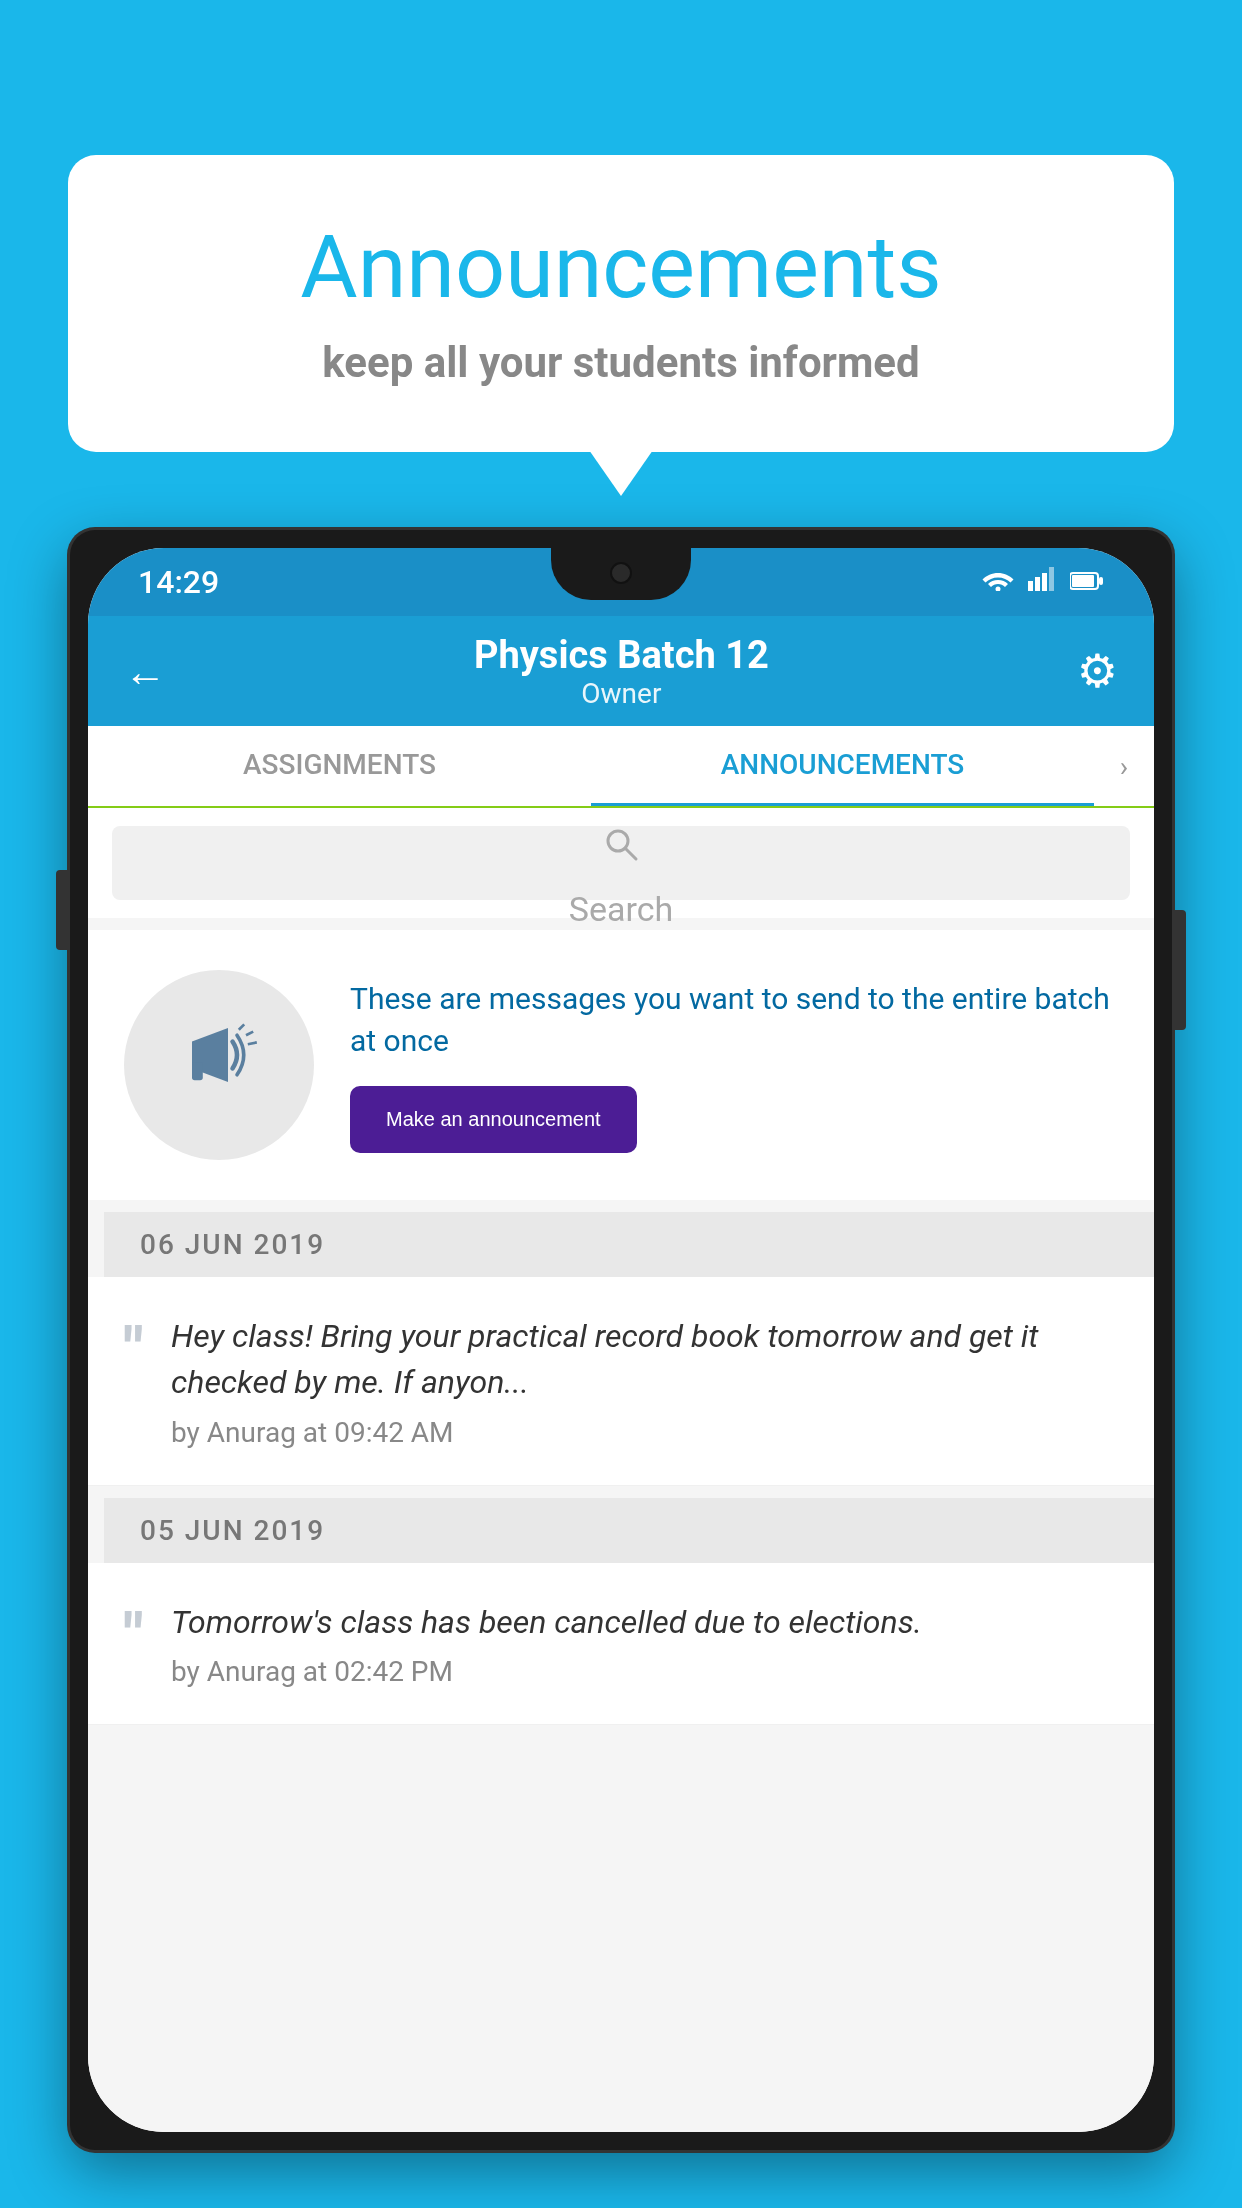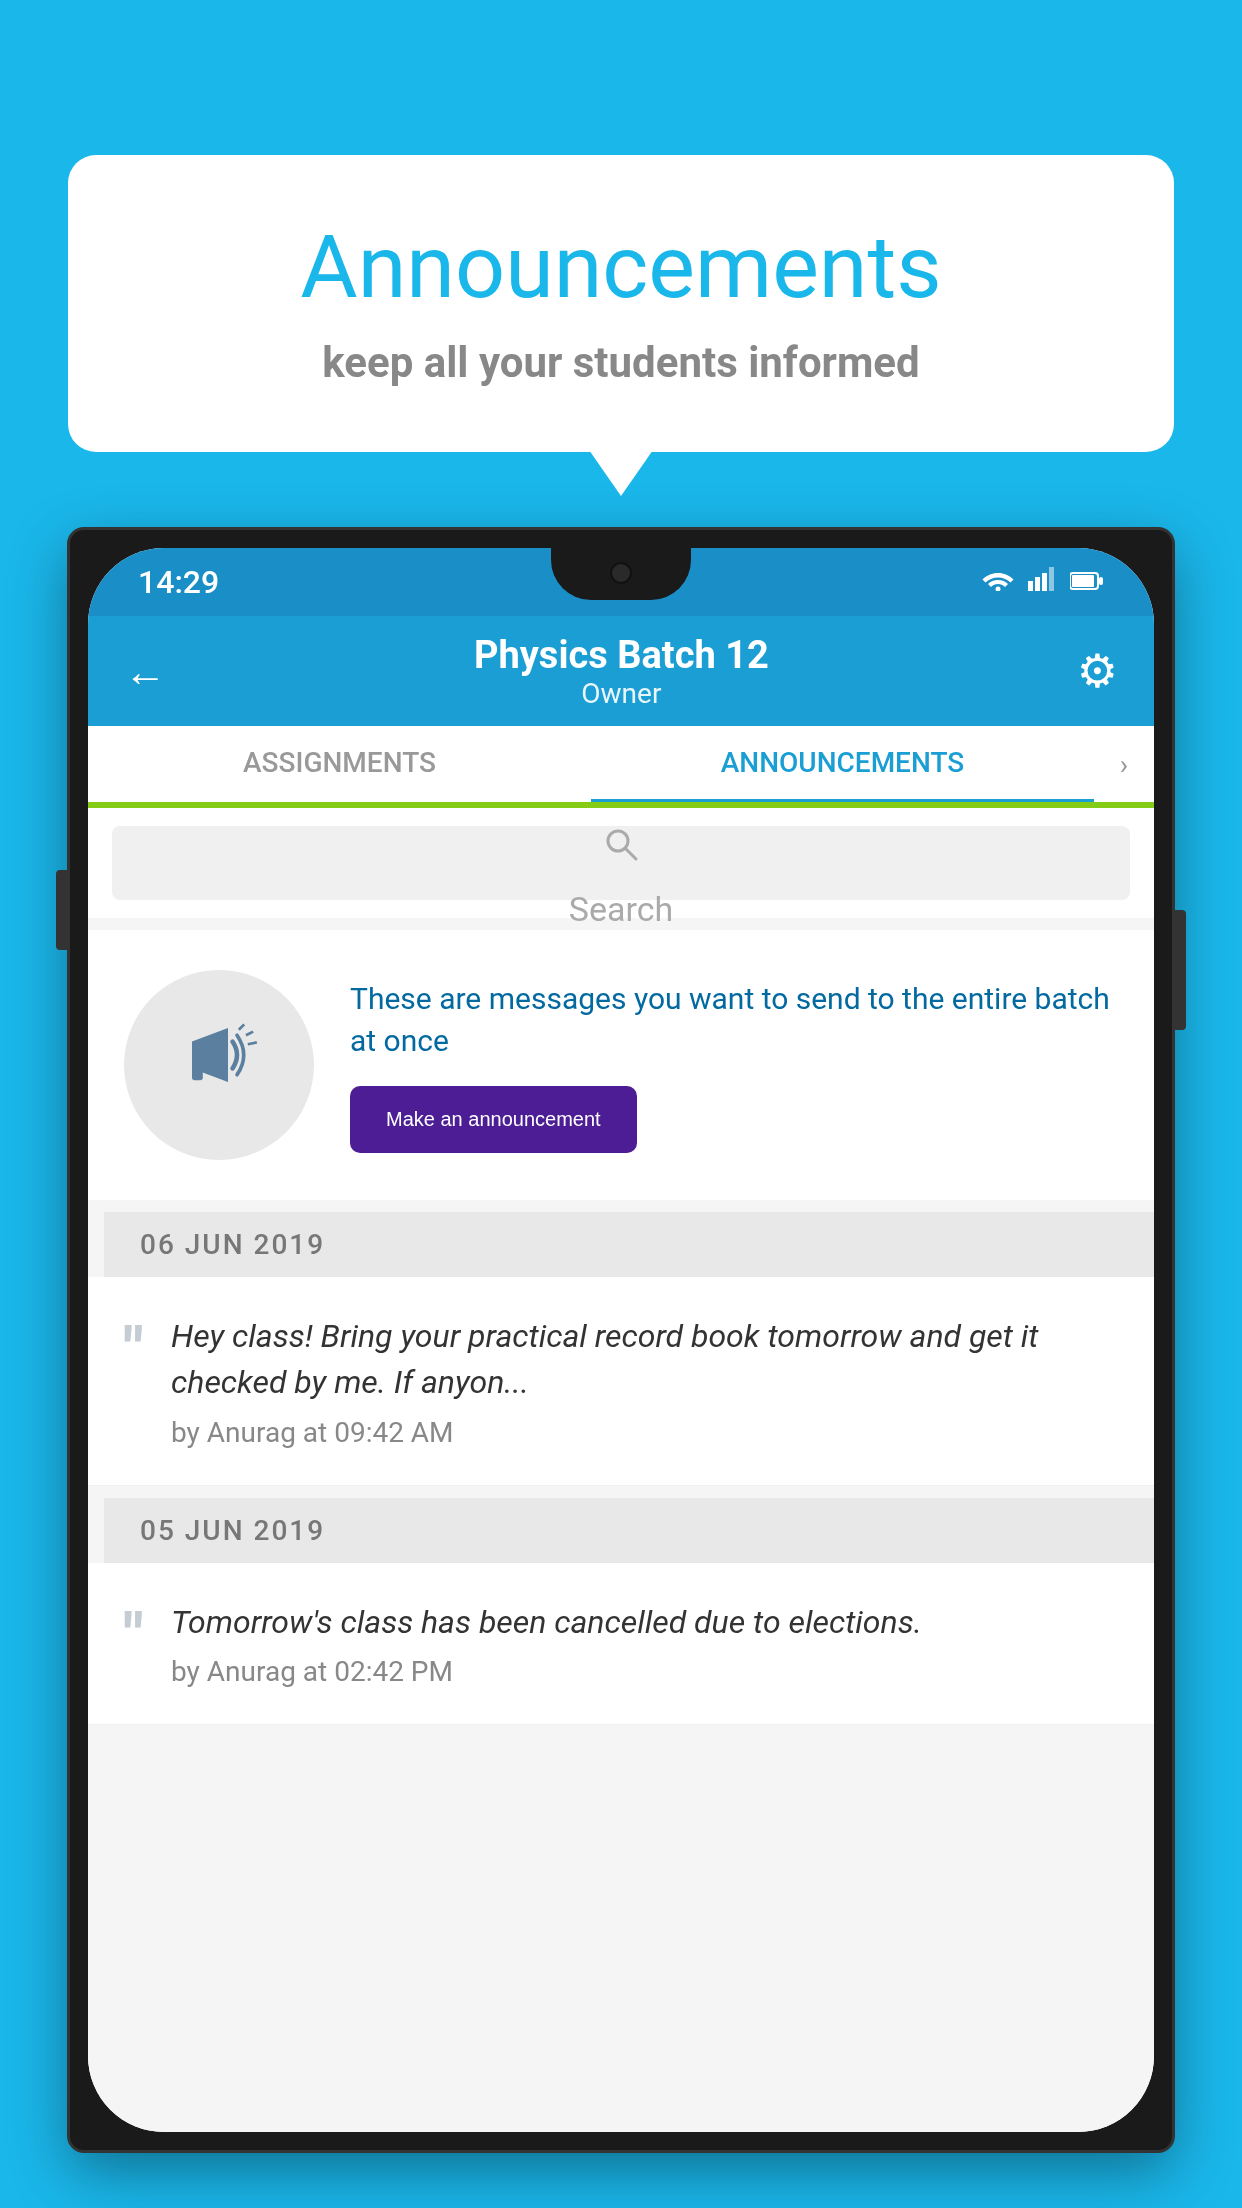--- a/index.html
+++ b/index.html
@@ -57,21 +57,21 @@
     
     .phone-container {
       position: absolute;
       top: 530px;
       left: 70px;
       right: 70px;
       bottom: 0;
     }
     .phone-outer {
       background: #1a1a1a;
-      border-radius: 14px;
+      border-radius: 25px;
       width: 100%;
       height: 1620px;
       position: relative;
       padding: 18px;
       box-shadow: 0 0 0 3px #333, 0 20px 60px rgba(0,0,0,0.4);
     }
     
     .phone-outer::before {
       content: '';
       position: absolute;
@@ -181,21 +181,21 @@
       color: white;
       font-size: 46px;
     }
 
     
     .tab-bar {
       background: white;
       height: 82px;
       display: flex;
       align-items: stretch;
-      border-bottom: 6px solid #84cc16;
+      border-bottom: 2px solid #84cc16;
     }
     .tab-item {
       flex: 1;
       display: flex;
       align-items: center;
       justify-content: center;
       font-size: 28px;
       font-weight: 500;
       color: #999;
       cursor: pointer;

